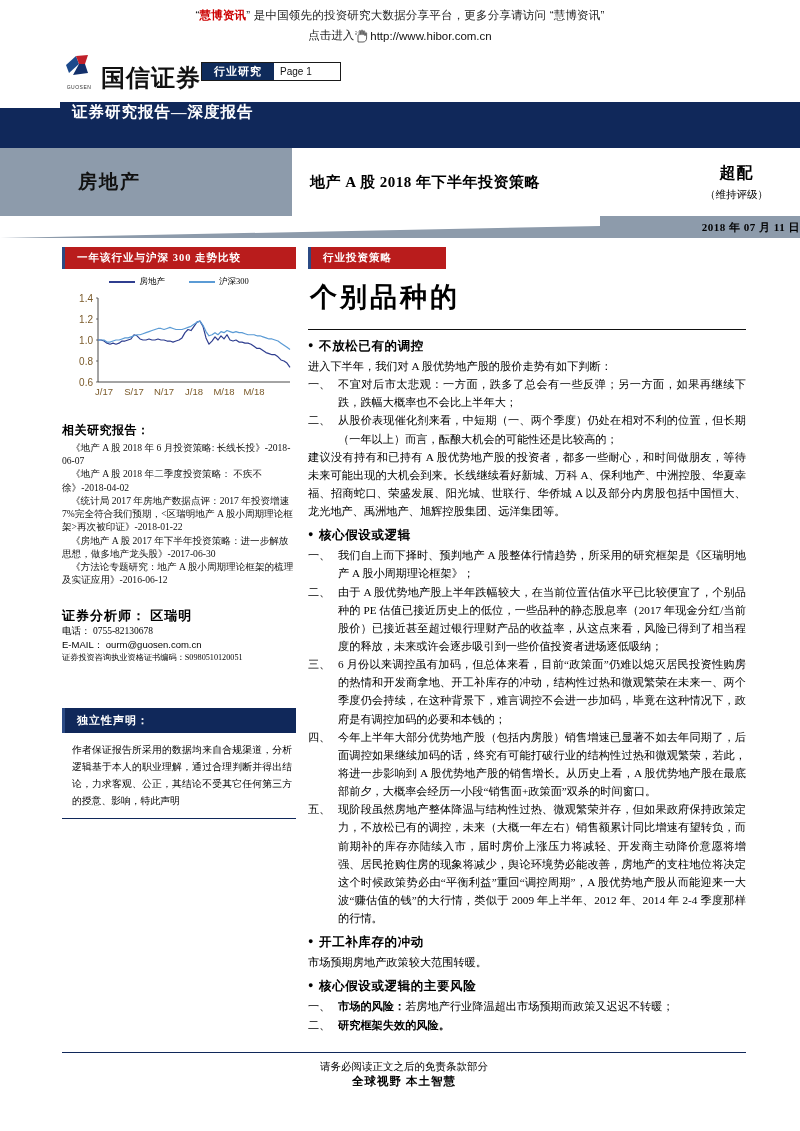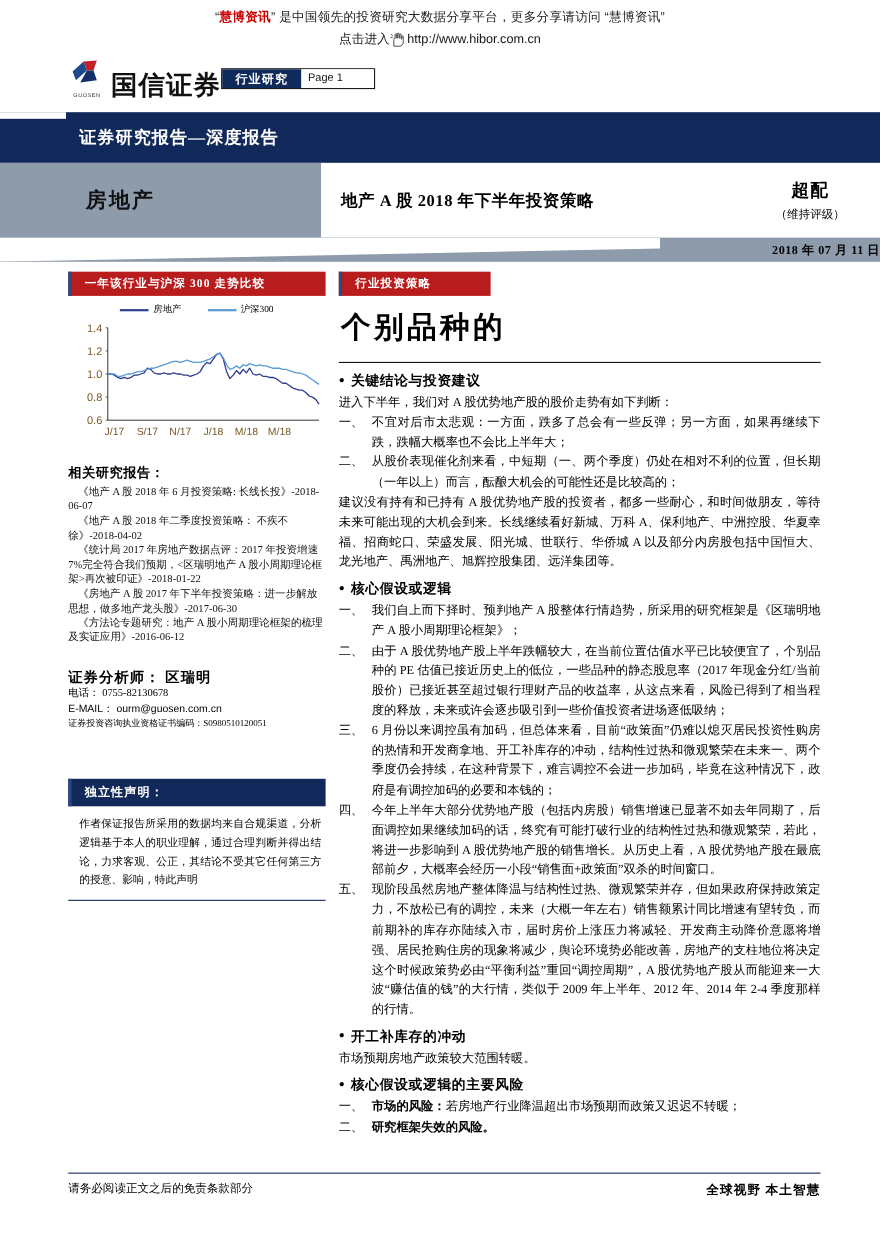--- a/index.html
+++ b/index.html
@@ -55,21 +55,21 @@
     background: #fff; color: #111; font-size: 10px;
     padding: 0 10px 0 6px; display: flex; align-items: center;
     font-family: "Liberation Sans", sans-serif; min-width: 66px;
   }
 
   
   .band {
     margin-top: 12px;
     background: #10285a;
     height: 46px;
-    display: flex; align-items: center;
+    display: flex; 
     padding-left: 72px;
   }
   .band-text {
     color: #fff; font-size: 15.5px; font-weight: bold; letter-spacing: 1px;
   }
   .band-notch {
     position: absolute; left: 0; top: 0; width: 60px; height: 6px; background:#fff;
   }
 
   
@@ -307,21 +307,21 @@
   </div>
 
   <div class="right-col">
 
     <div class="tab narrow">行业投资策略</div>
 
     <div class="headline">个别品种的</div>
     <hr class="hr-dark">
 
     
-    <div class="h-bullet">关键结论与投资建议</div>
+    <div class="h-bullet">不放松已有的调控</div>
     <p class="para">进入下半年，我们对 A 股优势地产股的股价走势有如下判断：</p>
     <div id="s1-items">
         <div class="num-item">
           <span class="num-label">一、</span>
           <span class="num-text">不宜对后市太悲观：一方面，跌多了总会有一些反弹；另一方面，如果再继续下跌，跌幅大概率也不会比上半年大；</span>
         </div>
         <div class="num-item">
           <span class="num-label">二、</span>
           <span class="num-text">从股价表现催化剂来看，中短期（一、两个季度）仍处在相对不利的位置，但长期（一年以上）而言，酝酿大机会的可能性还是比较高的；</span>
         </div>
@@ -367,17 +367,17 @@
         <div class="num-item">
           <span class="num-label">二、</span>
           <span class="num-text"><span class="risk-strong">研究框架失效的风险。</span></span>
         </div>
       </div>
   </div>
 </div>
 
 <div style="position:absolute;left:62px;right:54px;bottom:42px;">
   <hr style="border:0;border-top:1.6px solid #10285a;margin:0 0 7px 0;">
-  <div style="display:flex;justify-content:space-between;">
+  <div style="display:flex;justify-content:space-between;align-items:center;flex-direction:column;">
     <span style="font-size:10.5px;">请务必阅读正文之后的免责条款部分</span>
     <span style="font-size:11.5px;font-weight:bold;letter-spacing:1px;">全球视野  本土智慧</span>
   </div>
 </div>
 
 </body></html>

